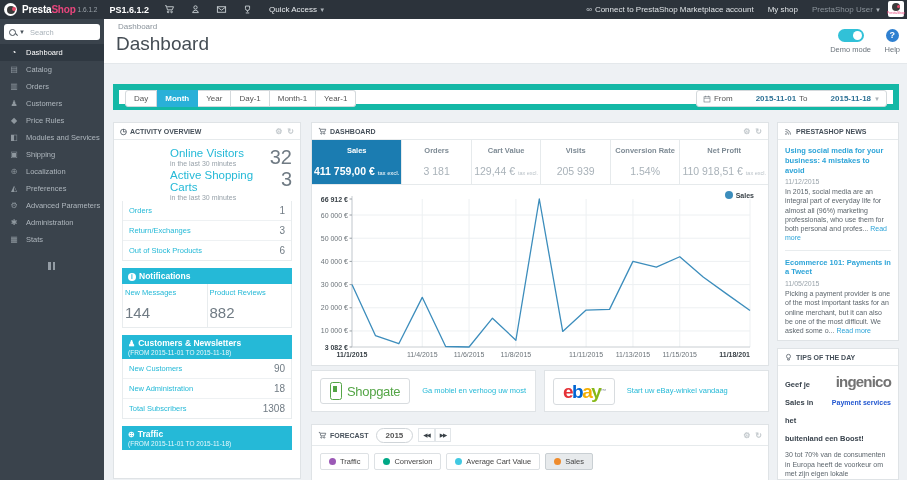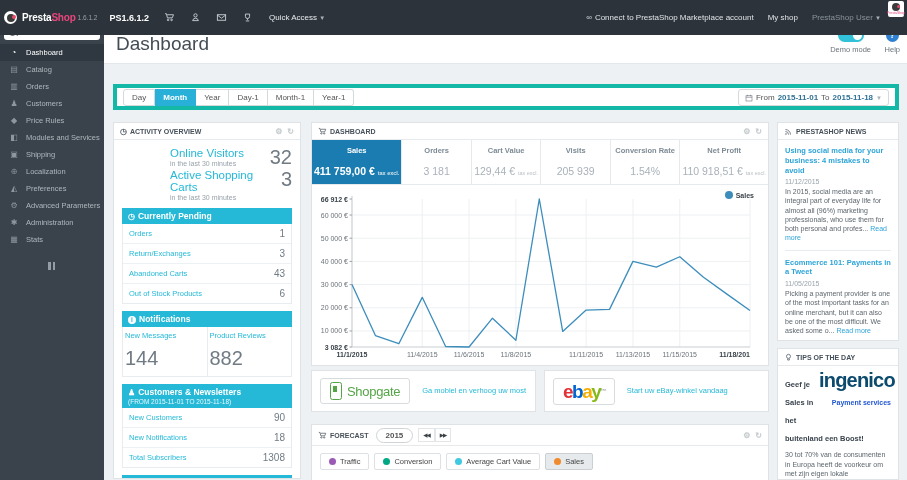--- a/index.html
+++ b/index.html
@@ -1,19 +1,19 @@
 <!DOCTYPE html>
 <html><head>
 <meta charset="utf-8">
 <style>
   html,body{margin:0;padding:0;}
   body{width:907px;height:480px;position:relative;overflow:hidden;background:#eef1f4;
        font-family:"Liberation Sans",sans-serif;-webkit-font-smoothing:antialiased;}
   
-  .topbar{position:absolute;top:0;left:0;right:0;height:35px;background:#2c333b;color:#fff;
+  .topbar{position:absolute;top:0;left:0;right:0;height:19px;background:#2c333b;color:#fff;
           display:flex;align-items:center;z-index:30;}
   .logo{width:13px;height:13px;border-radius:50%;background:#fff;margin:0 5px 0 4px;position:relative;flex:0 0 auto;}
   .logo::after{content:"";position:absolute;left:2.5px;top:2.5px;width:8px;height:8px;border-radius:50%;
                background:#3b3b3b;}
   .logo::before{content:"";position:absolute;right:1.5px;top:4px;width:4px;height:4px;border-radius:50%;
                background:#e84b6b;z-index:2;}
   .brand{font-size:10px;font-weight:bold;letter-spacing:-0.2px;}
   .brand .b2{color:#e8457c;}
   .brand-ver{font-size:6.5px;color:#9aa2a9;margin-left:2px;}
   .ps-ver{font-size:9px;font-weight:bold;margin-left:12px;}
@@ -56,31 +56,31 @@
   .page-title{position:absolute;left:12px;top:14px;font-size:19px;color:#454d54;}
   .demo{position:absolute;right:36px;top:10px;text-align:center;cursor:pointer;}
   .toggle{width:26px;height:13px;border-radius:7px;background:#31c1d8;position:relative;margin:0 auto;}
   .toggle::after{content:"";position:absolute;right:2px;top:2px;width:9px;height:9px;border-radius:50%;background:#fff;}
   .mini-label{font-size:7.5px;color:#6b747c;margin-top:3px;}
   .help{position:absolute;right:7px;top:10px;text-align:center;cursor:pointer;}
   .help-circle{width:13px;height:13px;border-radius:50%;background:#2f80d0;color:#fff;font-size:9px;
                font-weight:bold;line-height:13px;margin:0 auto;text-align:center;}
   
   .toolbar{position:absolute;left:113px;top:84px;width:786px;height:26px;background:#fff;
-           border:4px solid #14b8a6;box-sizing:border-box;display:flex;align-items:flex-end;
+           border:6px solid #14b8a6;box-sizing:border-box;display:flex;align-items:flex-start;
            padding:0 6px;justify-content:space-between;}
   .btn-group{display:flex;}
   .range-btn{font-size:8px;padding:3px 8px;border:1px solid #d4d9dc;border-left-width:0;background:#fff;
              color:#555;cursor:pointer;font-family:inherit;}
   .range-btn:first-child{border-left-width:1px;border-radius:3px 0 0 3px;}
   .range-btn:last-child{border-radius:0 3px 3px 0;}
   .range-btn.active{background:#29b0d8;border-color:#29b0d8;color:#fff;font-weight:bold;}
   .date-box{border:1px solid #d4d9dc;border-radius:3px;font-size:8px;color:#555;padding:3px 6px;
             display:flex;gap:3px;align-items:center;background:#fff;cursor:pointer;}
-  .date-box b{color:#2e7296;}
+  .date-box b{color:#2e7296;margin-left:20px;}
   .date-box svg{width:8px;height:8px;stroke:#6b747c;fill:none;stroke-width:1.2;}
   
   .panel{background:#fff;border:1px solid #dfe3e6;box-sizing:border-box;position:absolute;overflow:hidden;}
   .panel-h{height:16px;border-bottom:1px solid #e6eaec;display:flex;align-items:center;padding:0 6px;
            font-size:7px;font-weight:bold;color:#46505a;}
   .ph-icon{margin-right:3px;color:#5a636c;font-size:8px;display:flex;align-items:center;}
   .ph-icon svg{width:9px;height:9px;stroke:#5a636c;fill:none;stroke-width:1.4;}
   .panel-tools{margin-left:auto;display:flex;gap:5px;color:#c3c9cd;font-size:8px;}
   .panel-tools span{cursor:pointer;}
   
@@ -97,21 +97,21 @@
             font-size:6.5px;font-weight:bold;text-align:center;line-height:8px;margin-right:3px;}
   .alist{border:1px solid #e8ecee;border-top:none;}
   .arow{display:flex;justify-content:space-between;align-items:center;padding:4px 6px;border-bottom:1px solid #eef1f3;}
   .arow:last-child{border-bottom:none;}
   .arow .al{color:#25b9d7;font-size:7.5px;cursor:pointer;}
   .arow .av{color:#707b84;font-size:10px;}
   .notif-grid{display:flex;border:1px solid #e8ecee;border-top:none;}
   .notif-cell{flex:1;padding:4px 2px 6px;}
   .notif-cell:first-child{border-right:1px solid #e8ecee;}
   .ncl{color:#25b9d7;font-size:7.5px;cursor:pointer;}
-  .ncv{color:#707b84;font-size:20px;margin-top:7px;}
+  .ncv{color:#707b84;font-size:15px;margin-top:7px;}
   
   #dash{left:311px;top:122px;width:458px;height:244px;}
   .metrics{display:flex;border-bottom:1px solid #e6eaec;}
   .metric{flex:1;text-align:center;padding:6px 2px 7px;border-right:1px solid #e6eaec;cursor:pointer;}
   .metric:last-child{border-right:none;}
   .m-label{font-size:7.5px;font-weight:bold;color:#7d8a94;}
   .m-value{font-size:10.5px;color:#a9b2b9;margin-top:10px;white-space:nowrap;}
   .m-suffix{font-size:5.5px;color:#b9c1c7;}
   .metric.active{background:#1b7cb1;}
   .metric.active .m-label{color:#fff;}
@@ -148,21 +148,21 @@
   #news{left:777px;top:122px;width:122px;height:219px;}
   .news-body{padding:6px 7px;}
   .news-title{color:#2da4d8;font-size:7.5px;font-weight:bold;line-height:1.3;cursor:pointer;}
   .news-date{color:#9aa4ab;font-size:7px;margin:3px 0 2px;}
   .news-text{color:#5d666d;font-size:7px;line-height:1.32;}
   .read-more{color:#2da4d8;cursor:pointer;}
   .news-sep{border-top:1px solid #e8ecee;margin:7px 0;}
   #tips{left:777px;top:348px;width:122px;height:132px;}
   .tips-body{padding:7px 7px;}
   .ingenico{float:right;width:72px;text-align:right;margin:0 0 2px 4px;cursor:pointer;}
-  .ing-name{font-size:20px;font-weight:bold;color:#0c4a6e;letter-spacing:-0.8px;line-height:14px;}
+  .ing-name{font-size:15px;font-weight:bold;color:#737373;letter-spacing:-0.8px;line-height:14px;}
   .ing-sub{font-size:7px;font-weight:bold;color:#2257d0;line-height:1.15;}
   .tips-title{font-weight:bold;color:#39434d;font-size:7.5px;line-height:1.35;}
   .tips-text{color:#5d666d;font-size:7px;line-height:1.38;margin-top:5px;clear:none;}
 </style>
 </head>
 <body>
 
 <div class="topbar">
   <span class="logo"></span>
   <span class="brand"><span>Presta</span><span class="b2">Shop</span></span>
@@ -325,33 +325,28 @@
       <div class="big-value">32</div>
     </div>
     <div class="big-stat">
       <div>
           <div class="big-label">Active Shopping Carts</div>
            <div class="big-sub">in the last 30 minutes</div>
         </div>
       <div class="big-value">3</div>
     </div>
 
-    <div class="cyan-bar"><span class="bar-ico">◷</span><span>Currently Pending</span></div>
     <div class="alist">
       <div class="arow">
           <span class="al">Orders</span>
           <span class="av">1</span>
         </div>
       <div class="arow">
           <span class="al">Return/Exchanges</span>
           <span class="av">3</span>
-        </div>
-      <div class="arow">
-          <span class="al">Abandoned Carts</span>
-          <span class="av">43</span>
         </div>
       <div class="arow">
           <span class="al">Out of Stock Products</span>
           <span class="av">6</span>
         </div>
     </div>
 
     <div class="cyan-bar"><span class="circle-i">i</span><span>Notifications</span></div>
     <div class="notif-grid">
       <div class="notif-cell">
@@ -364,21 +359,21 @@
         </div>
     </div>
 
     <div class="cyan-bar"><span class="bar-ico">♟</span><span>Customers &amp; Newsletters</span><span class="range">(FROM 2015-11-01 TO 2015-11-18)</span></div>
     <div class="alist">
       <div class="arow">
           <span class="al">New Customers</span>
           <span class="av">90</span>
         </div>
       <div class="arow">
-          <span class="al">New Notifications</span>
+          <span class="al">New Administration</span>
           <span class="av">18</span>
         </div>
       <div class="arow">
           <span class="al">Total Subscribers</span>
           <span class="av">1308</span>
         </div>
     </div>
 
     <div class="cyan-bar"><span class="bar-ico">⊕</span><span>Traffic</span><span class="range">(FROM 2015-11-01 TO 2015-11-18)</span></div>
 

